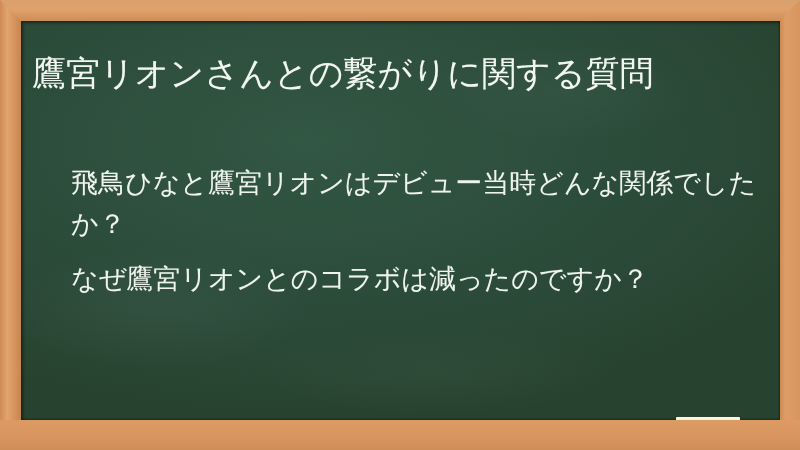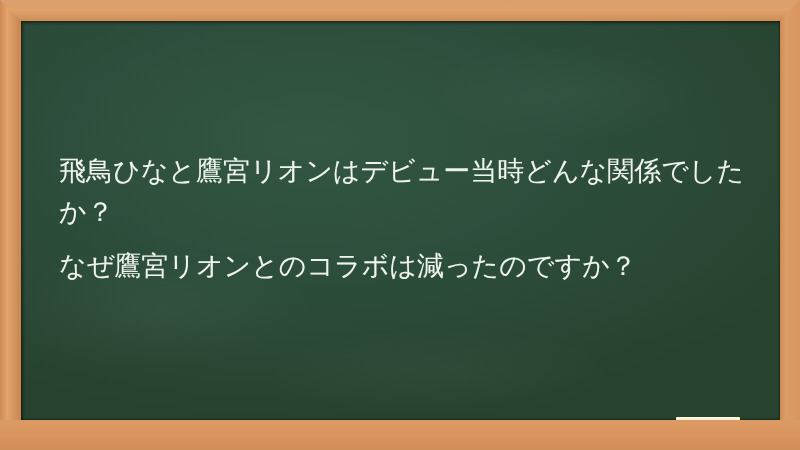--- a/index.html
+++ b/index.html
@@ -112,33 +112,33 @@
     white-space: normal;
     word-break: break-all;
   }
 
   #question-list {
     position: absolute;
     left: 34px;
     top: 125px;
     width: 700px;
     list-style: none;
-    margin: 4px;
+    margin: 16px;
     padding: 0;
   }
   .question-item {
     color: #eef3ee;
     font-size: 27px;
     line-height: 41px;
     font-weight: 400;
     margin: 0 0 14px 0;
     text-shadow: 0 0 1px rgba(255,255,255,0.18);
     word-break: break-all;
   }
-  .question-item:last-child { margin-bottom: 0; font-family: Liberation Serif, serif; }
+  .question-item:last-child { margin-bottom: 0; }
 
   
   #chalk-stick {
     position: absolute;
     left: 655px;
     top: 396px;
     width: 64px;
     height: 11px;
     background: linear-gradient(180deg, #fdf7e0 0%, #f4ecd0 50%, #e6dcb9 100%);
     border-radius: 1px;
@@ -154,20 +154,21 @@
   <div class="rail rail-left"></div>
   <div class="rail rail-right"></div>
   <div class="rail rail-top"></div>
   <div class="rail rail-bottom"></div>
 
   <div id="chalkboard">
     <div class="board-texture"></div>
 
     <div id="content">
 
+      <h1 id="board-title">鷹宮リオンさんとの繋がりに関する質問</h1>
 
       <ul id="question-list">
         <li class="question-item">飛鳥ひなと鷹宮リオンはデビュー当時どんな関係でしたか？</li>
         <li class="question-item">なぜ鷹宮リオンとのコラボは減ったのですか？</li>
       </ul>
 
     </div>
 
     <div id="chalk-stick"></div>
   </div>

